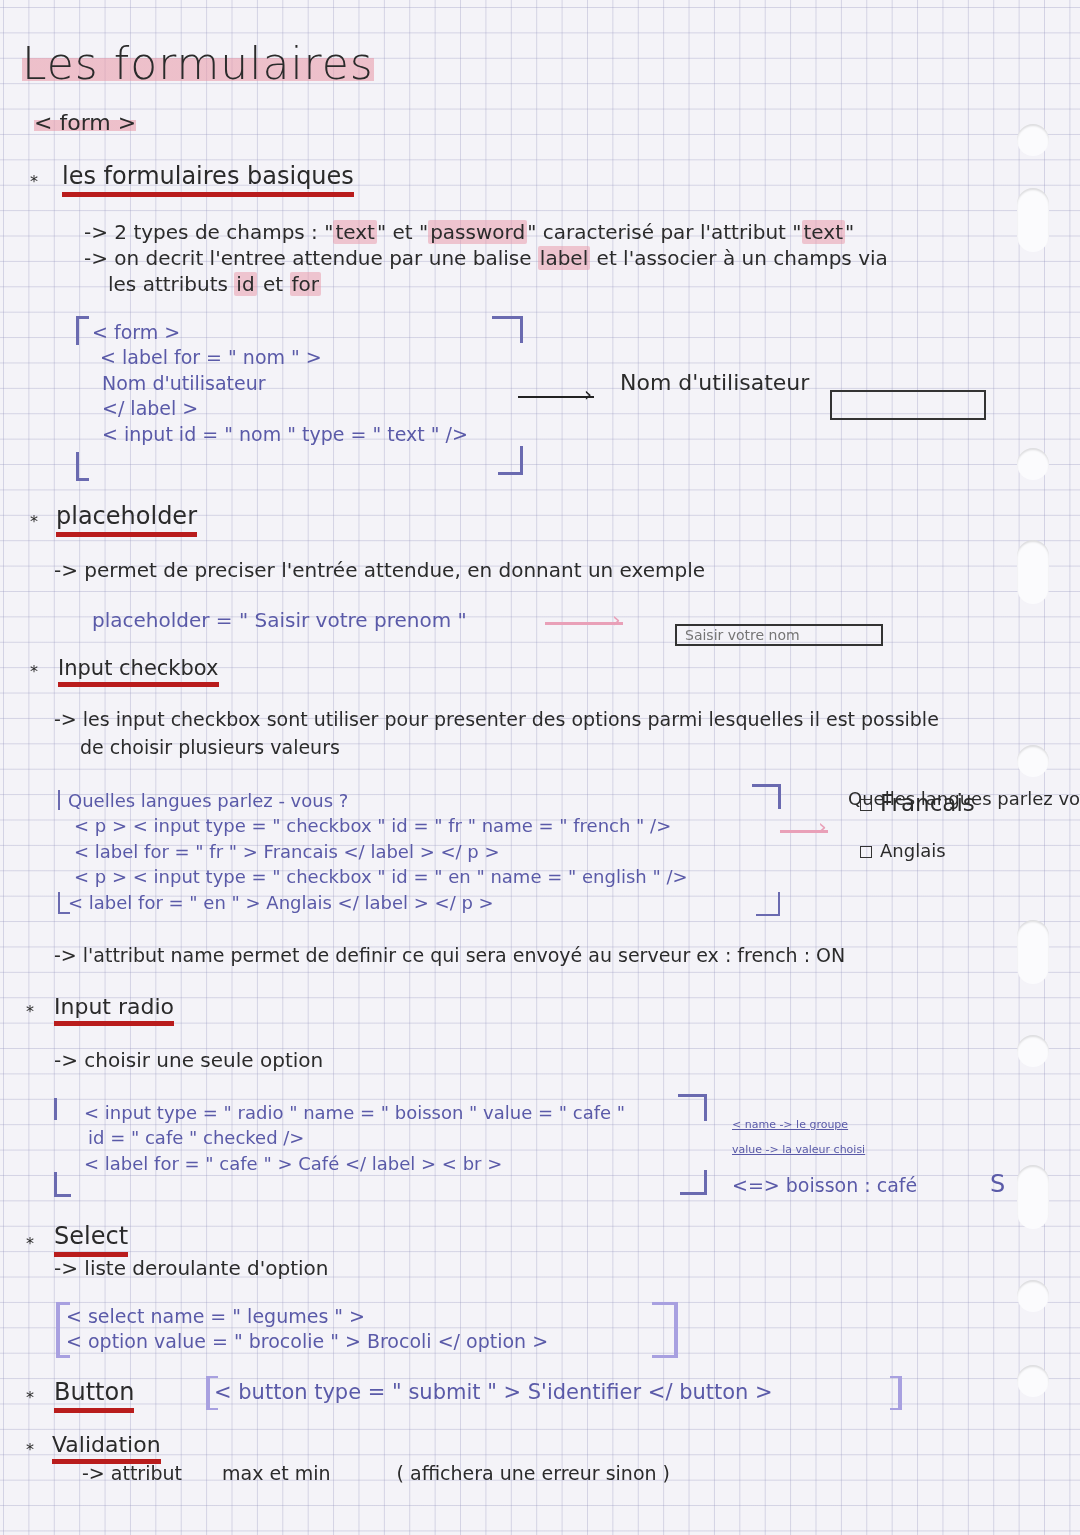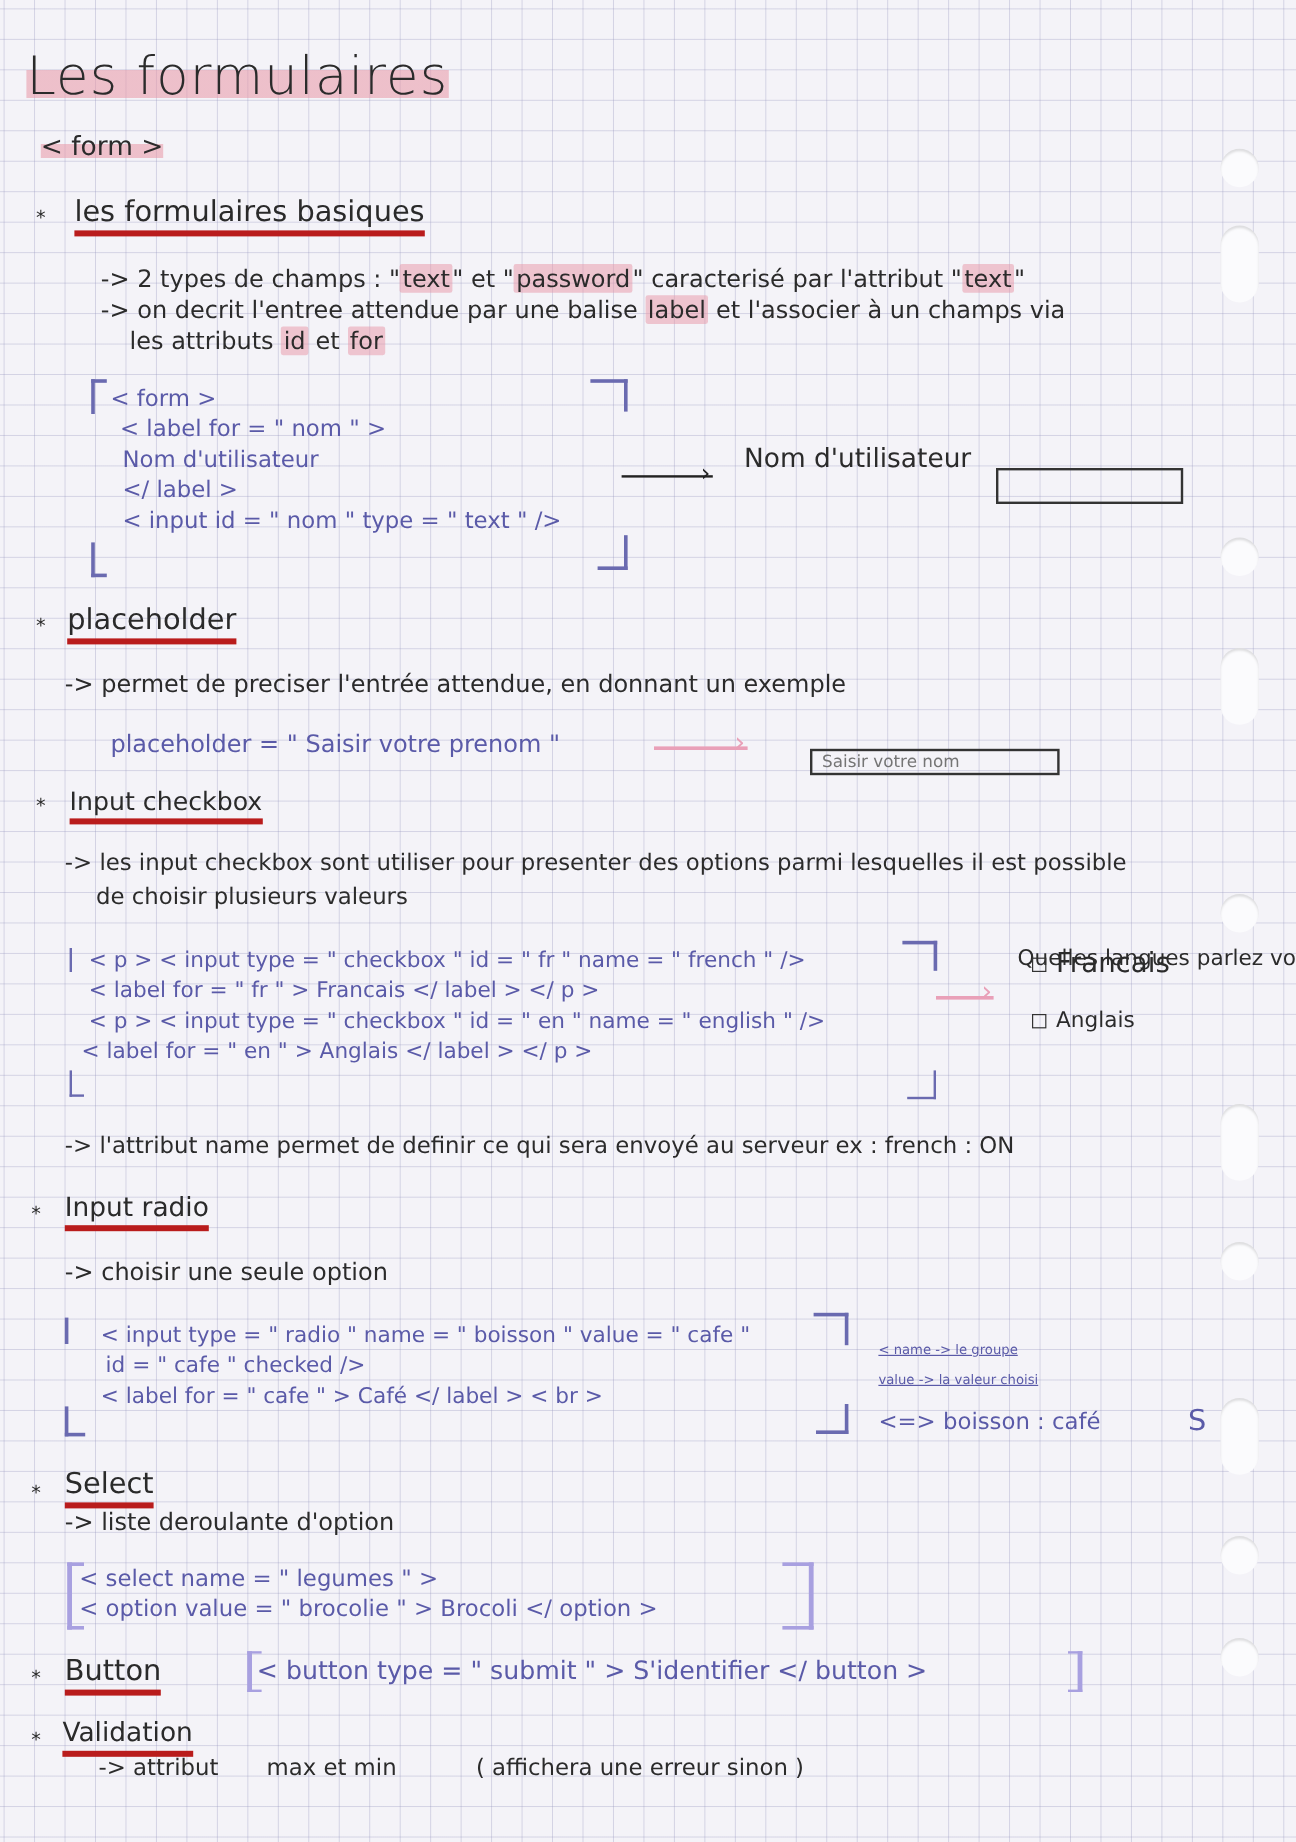--- a/index.html
+++ b/index.html
@@ -99,20 +99,21 @@
   <span class="abs h2" style="left:58px;top:656px;font-size:21px;">Input checkbox</span>
   <div class="abs t ink" style="left:54px;top:708px;font-size:19px;">-&gt; les input checkbox sont utiliser pour presenter des options parmi lesquelles il est possible</div>
   <div class="abs t ink" style="left:80px;top:736px;font-size:19px;">de choisir plusieurs valeurs</div>
 
   <div class="bracket" style="left:58px;top:790px;width:6px;height:20px;border-left-width:2px;"></div>
   <div class="bracket" style="left:752px;top:784px;width:26px;height:22px;border-right-width:3px;border-top-width:3px;"></div>
   <div class="bracket" style="left:58px;top:892px;width:10px;height:20px;border-left-width:2px;border-bottom-width:2px;"></div>
   <div class="bracket" style="left:756px;top:892px;width:22px;height:22px;border-right-width:2px;border-bottom-width:2px;"></div>
 
   <div class="abs code blue" style="left:68px;top:788px;font-size:18px;">
+    <div>Quelles langues parlez - vous ?</div>
     <div style="padding-left:6px;">&lt; p &gt; &lt; input type = " checkbox " id = " fr " name = " french " /&gt;</div>
     <div style="padding-left:6px;">&lt; label for = " fr " &gt; Francais &lt;/ label &gt; &lt;/ p &gt;</div>
     <div style="padding-left:6px;">&lt; p &gt; &lt; input type = " checkbox " id = " en " name = " english " /&gt;</div>
     <div>&lt; label for = " en " &gt; Anglais &lt;/ label &gt; &lt;/ p &gt;</div>
   </div>
 
   <div class="arrow-pink" style="left:780px;top:830px;width:48px;"></div>
   <div class="abs" style="left:818px;top:814px;font-size:22px;color:#e9a0b8;">›</div>
 
   <div class="abs ink" style="left:848px;top:788px;font-size:18px;">Quelles langues parlez vous ?</div>

